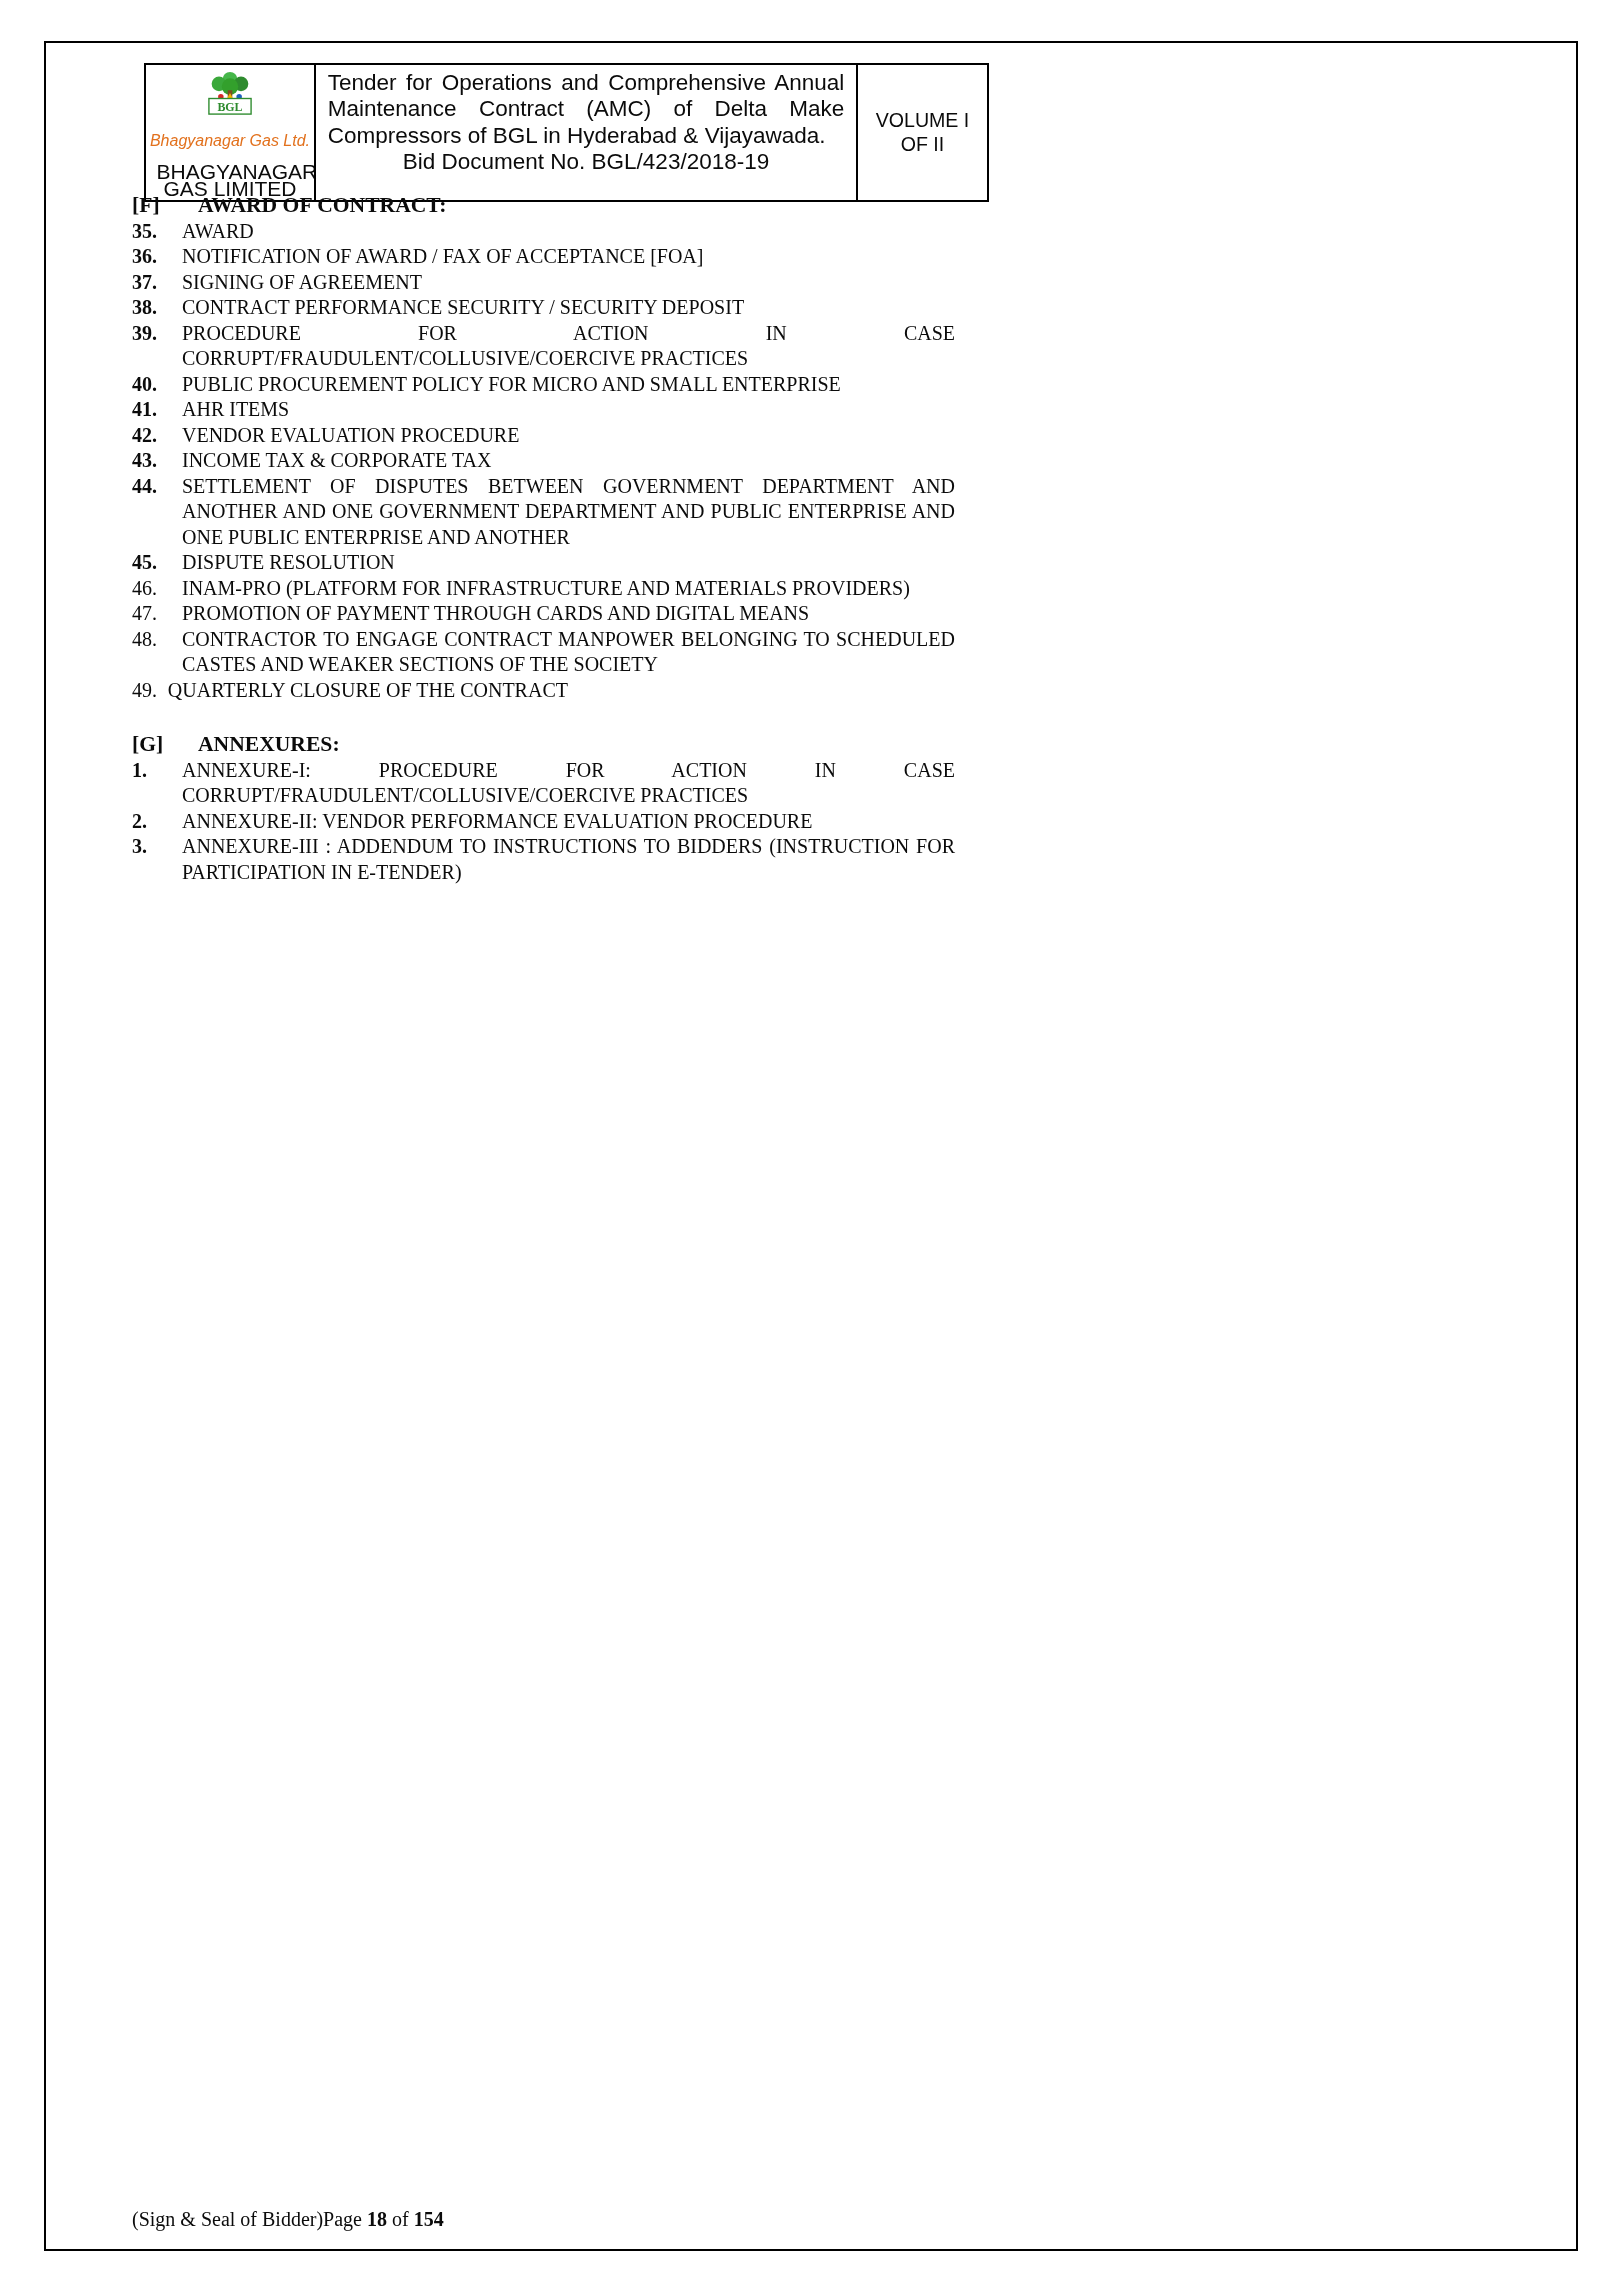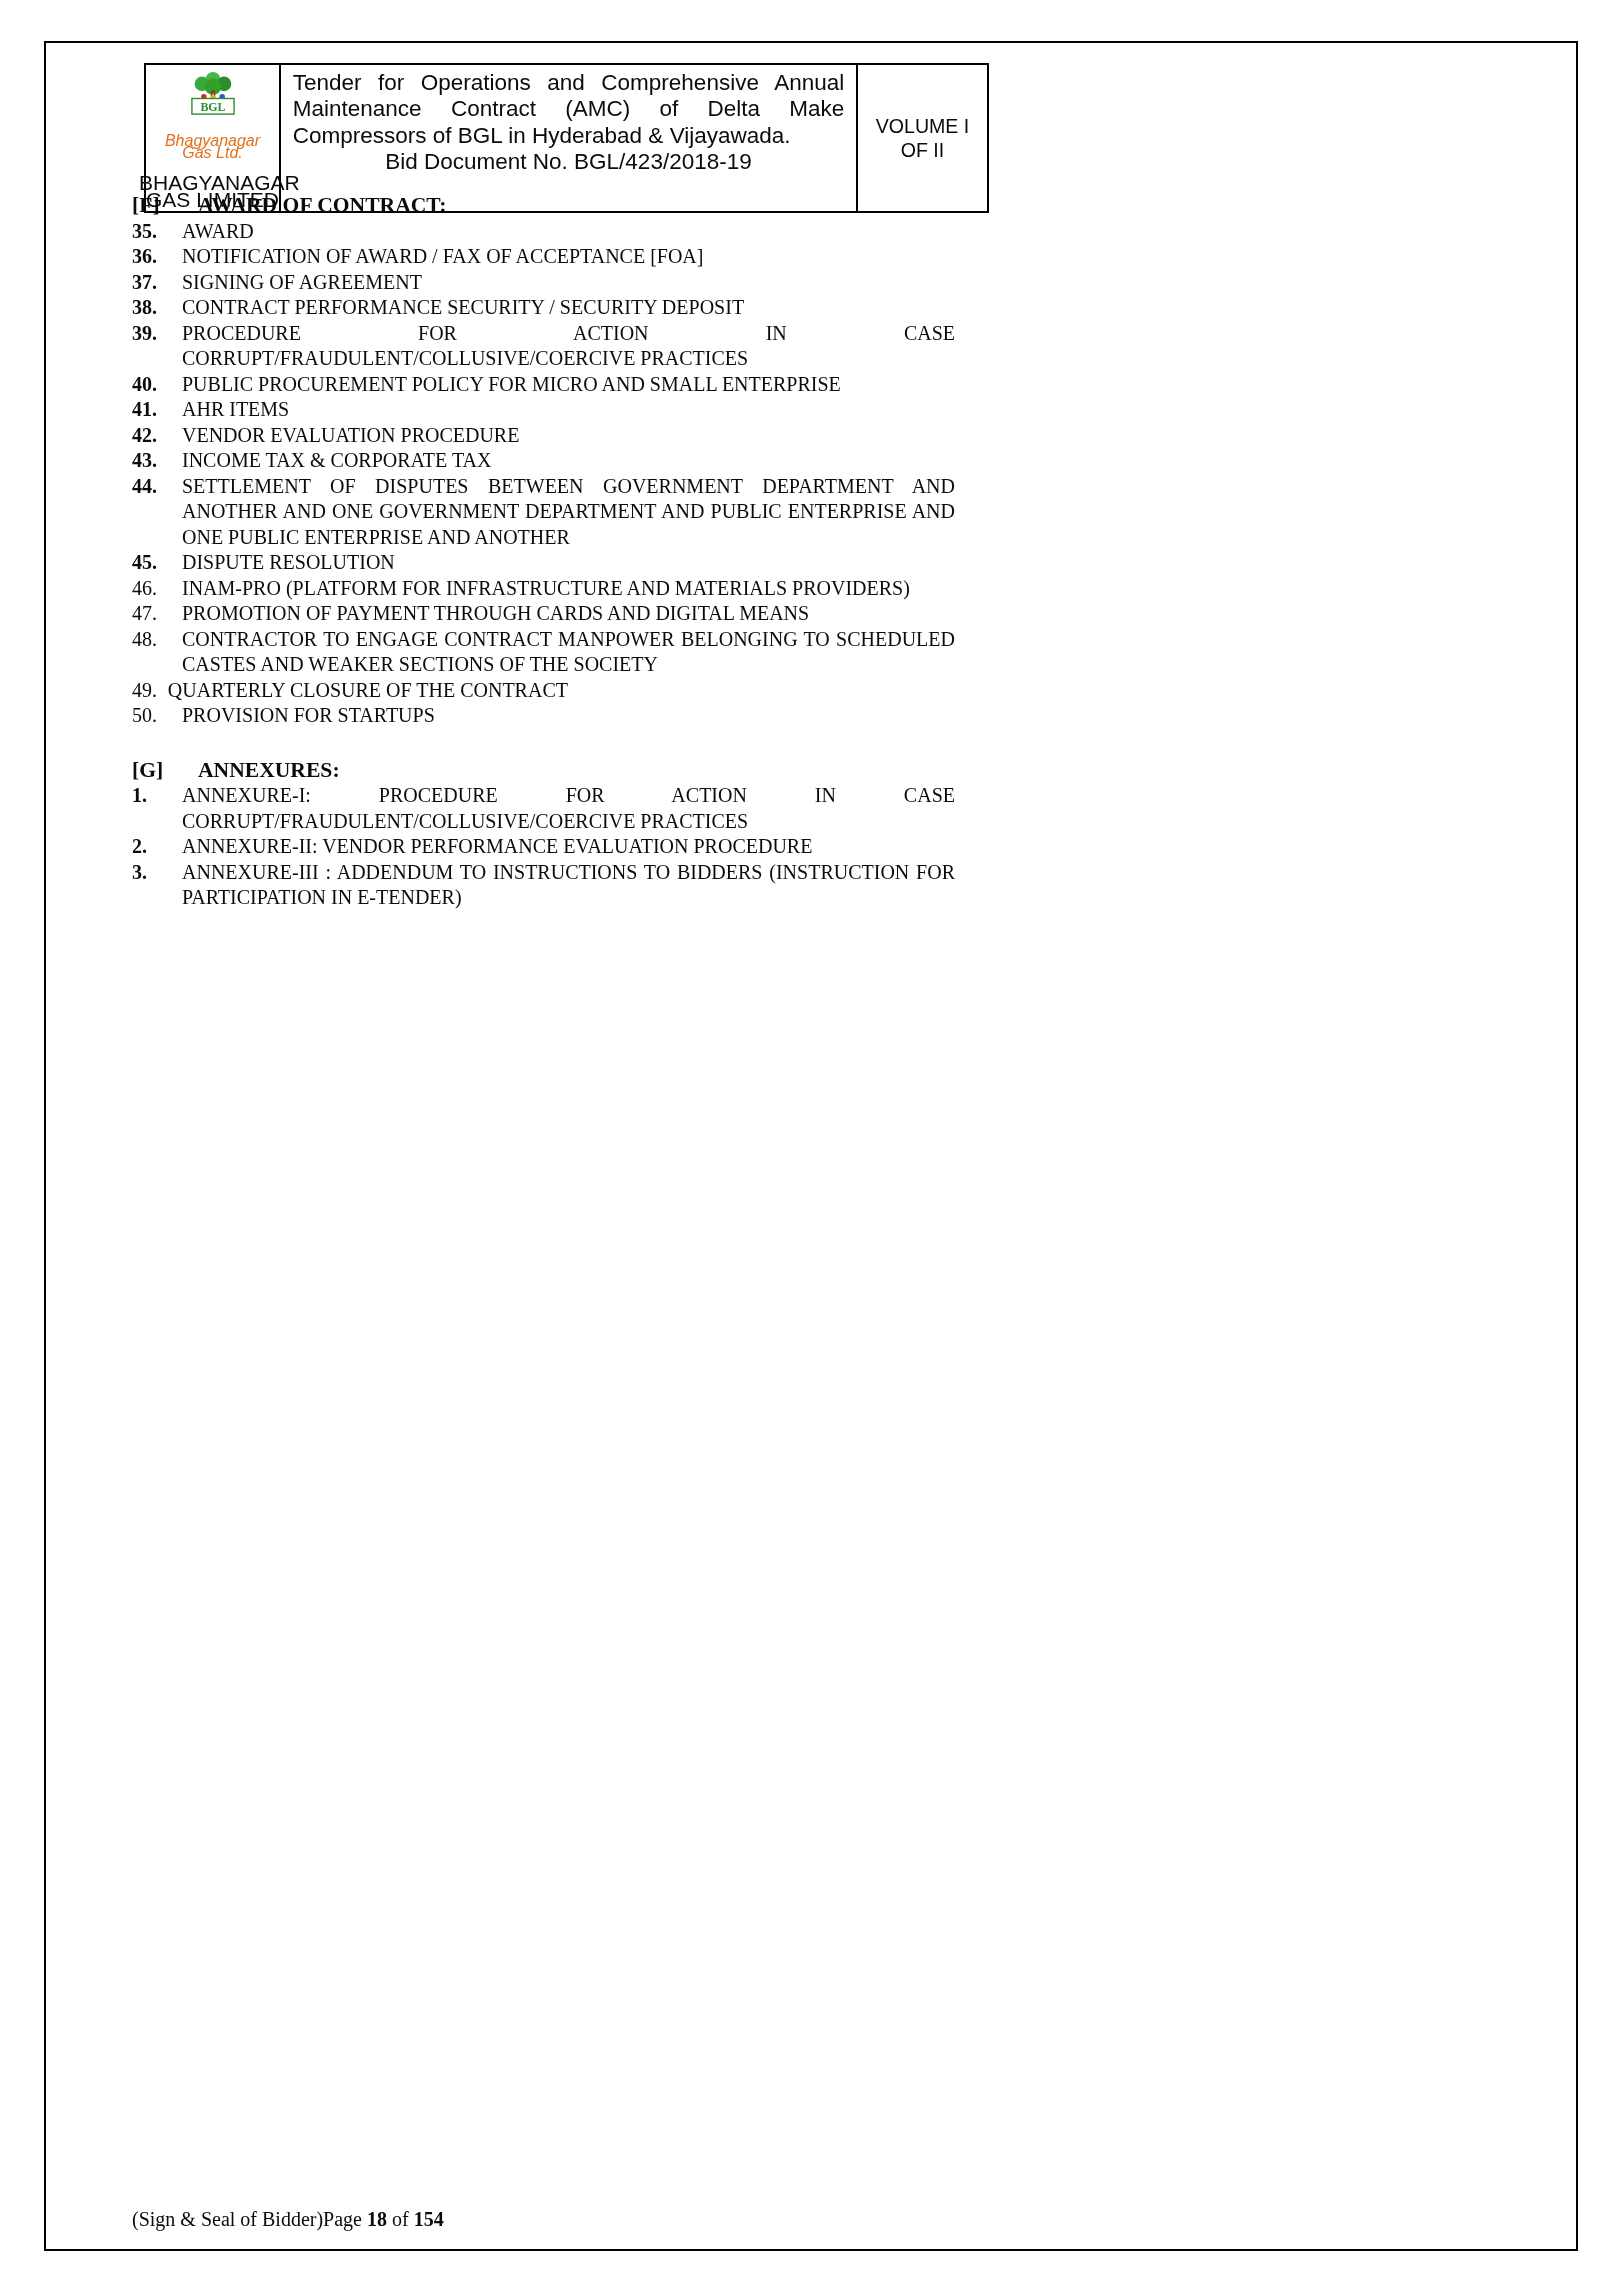--- a/index.html
+++ b/index.html
@@ -24,21 +24,21 @@
   
   .header-table {
     position: absolute;
     left: 144px; top: 63px;
     width: 845px;
     display: flex;
     border: 2px solid #000;
     background: #fff;
   }
   .logo-cell {
-    width: 133px;
+    width: 168px;
     display: flex;
     flex-direction: column;
     align-items: center;
     justify-content: flex-start;
     padding: 4.9px 3.9px 2.9px;
     text-align: center;
   }
   .logo-art { display: block; }
   .logo-brandline {
     font-family: "Liberation Sans", sans-serif;
@@ -224,24 +224,20 @@
   <div class="toc-item">
     <span class="item-num">48.</span>
     <span class="item-text">CONTRACTOR TO ENGAGE CONTRACT MANPOWER BELONGING TO SCHEDULED CASTES AND WEAKER SECTIONS OF THE SOCIETY</span>
   </div>
 
   <div class="toc-item tight">
     <span class="item-num">49.</span>
     <span class="item-text">QUARTERLY CLOSURE OF THE CONTRACT</span>
   </div>
 
-  <div class="toc-item">
-    <span class="item-num">50.</span>
-    <span class="item-text">PROVISION FOR STARTUPS</span>
-  </div>
 </div>
   </section>
 
   <section class="toc-section">
     <div class="section-header">
       <span class="section-tag">[G]</span>
       <span class="section-title">ANNEXURES:</span>
     </div>
     <div class="section-items">
   <div class="toc-item bold">

